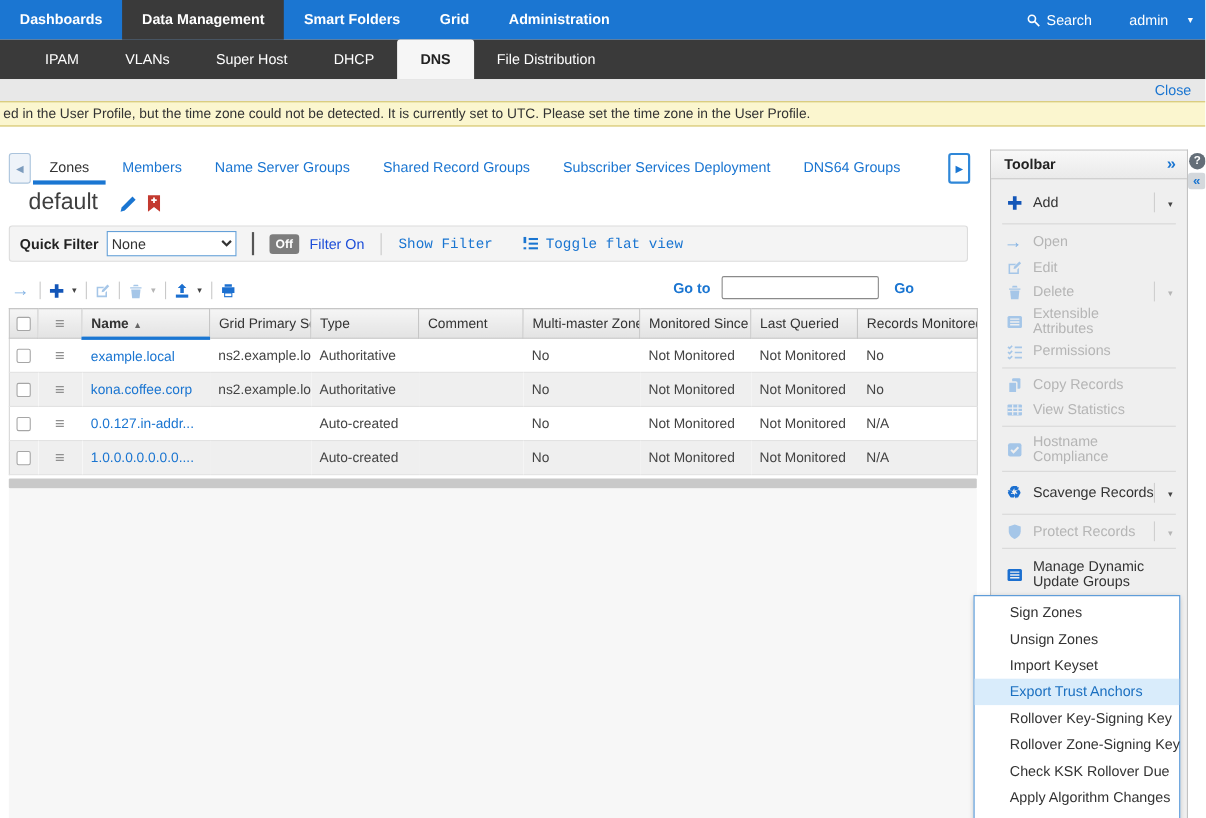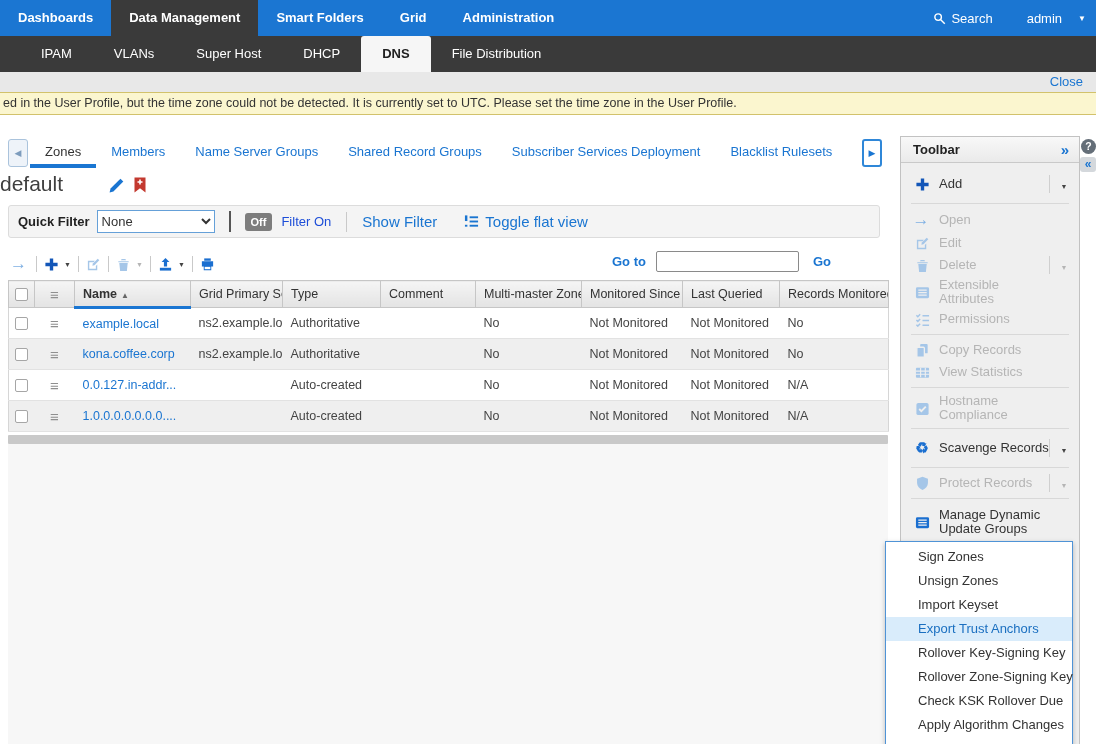--- a/index.html
+++ b/index.html
@@ -28,33 +28,33 @@
 
   
   .tabarrow { position:absolute; width:20px; height:28px; text-align:center; line-height:27px; font-size:9px; border-radius:3px; }
   .tabarrow.left { left:8px; top:139px; background:#eef3f9; border:1px solid #aac3dc; color:#7d9cbd; }
   .tabarrow.right { left:862px; top:139px; background:#fff; border:2px solid #2f87d8; color:#1a76d2; line-height:25px; }
   .tabs { position:absolute; left:30px; top:139px; width:830px; height:29px; display:flex; overflow:hidden; }
   .tab { font-size:13px; color:#1a75d1; line-height:26px; padding:0 15px; white-space:nowrap; cursor:pointer; }
   .tab.active { color:#333; border-bottom:4px solid #1a76d2; }
 
   
-  .page-title { position:absolute; left:0; top:172px; font-size:21px; color:#3f3f3f; }
+  .page-title { position:absolute; left:26px; top:172px; font-size:21px; color:#3f3f3f; }
   .title-edit { position:absolute; left:108px; top:177px; width:17px; height:17px; color:#1a75d1; cursor:pointer; }
   .title-bm { position:absolute; left:134px; top:177px; width:12px; height:16px; cursor:pointer; }
 
   
   .qf { position:absolute; left:8px; top:205px; width:872px; height:33px; background:#f4f4f4; border:1px solid #dcdcdc; border-radius:3px; display:flex; align-items:center; }
   .qf-label { font-size:13px; font-weight:bold; color:#222; margin-left:9px; }
   .qf select { width:118px; height:23px; margin-left:7px; border:1px solid #65a0d8; font-size:13px; font-family:"Liberation Sans",sans-serif; background:#fff; color:#333; }
   .qf .vsep { width:2px; height:21px; background:#555; margin:0 14px; }
   .qf .vsep2 { width:1px; height:20px; background:#c9c9c9; margin:0 15px; }
   .off-badge { background:#7d7d7d; color:#fff; font-size:11px; font-weight:bold; padding:3px 6px; border-radius:3px; }
   .qf .filteron { font-size:13px; color:#1d4ed8; margin-left:9px; }
-  .qf .link { font-size:15px; color:#1a75d1; cursor:pointer; }
+  .qf .link { font-size:13px; color:#1a75d1; cursor:pointer;font-family:Liberation Mono, monospace; }
   .qf .flaticon { width:15px; height:15px; color:#1a75d1; margin-left:27px; }
   .qf .flatlink { margin-left:6px; }
 
   
   .actions { position:absolute; left:10px; top:250px; height:28px; display:flex; align-items:center; }
   .actions .sep { width:1px; height:16px; background:#c9c9c9; margin:0 7px; }
   .icon16 { width:15px; height:15px; display:inline-block; }
   .arrow-glyph { font-size:17px; font-weight:bold; color:#7fb0e3; margin-right:2px; }
   .caret { font-size:7px; color:#444; margin-left:5px; cursor:pointer; }
   .caret.dis { color:#b5b5b5; }
@@ -143,21 +143,20 @@
   </div>
   <div class="banner">ed in the User Profile, but the time zone could not be detected. It is currently set to UTC. Please set the time zone in the User Profile.</div>
 
   <div class="tabarrow left">◀</div>
   <div class="tabs">
     <div class="tab active">Zones</div>
     <div class="tab">Members</div>
     <div class="tab">Name Server Groups</div>
     <div class="tab">Shared Record Groups</div>
     <div class="tab">Subscriber Services Deployment</div>
-    <div class="tab">Blacklist Rulesets</div>
     <div class="tab">DNS64 Groups</div>
 
   </div>
   <div class="tabarrow right">▶</div>
 
   <div class="page-title">default</div>
   <svg class="title-edit" viewBox="0 0 16 16" fill="currentColor">
       <path d="M1.5 14.5l.9-3.6 9.3-9.3 2.7 2.7-9.3 9.3z"></path>
     </svg>
   <svg class="title-bm" viewBox="0 0 12 16">

